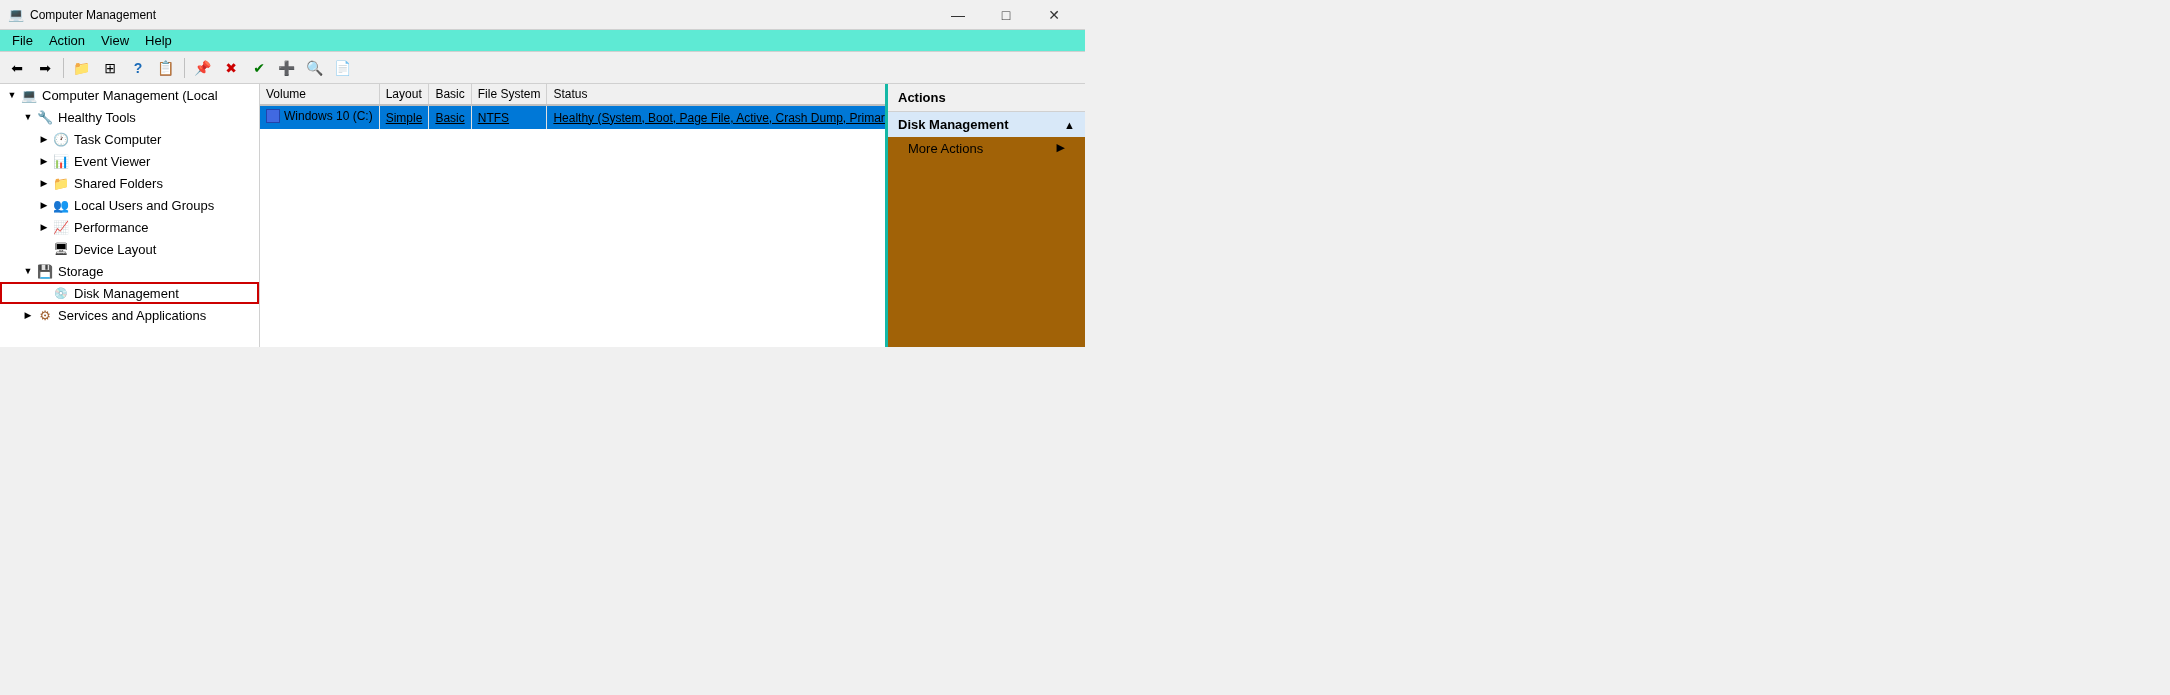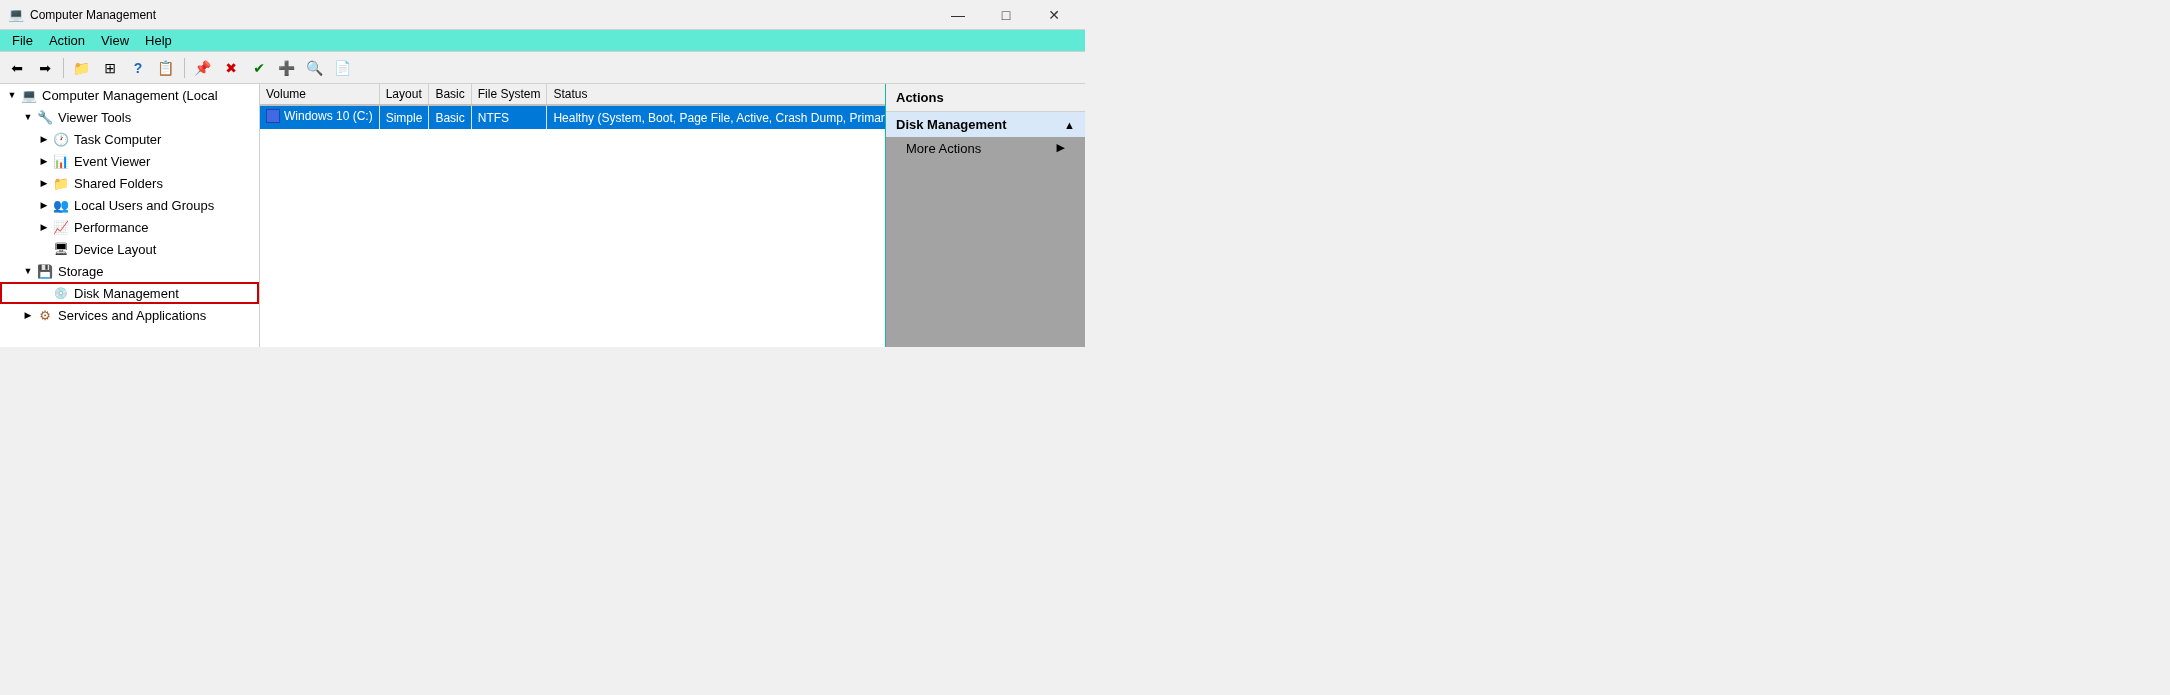--- a/index.html
+++ b/index.html
@@ -170,40 +170,41 @@
       cursor: pointer;
     }
     .data-table td {
       padding: 3px 6px;
       font-size: 12px;
       border-right: 1px solid #e0e0e0;
       white-space: nowrap;
     }
     .data-table tr.selected-row td {
       background: #0078d7;
-      color: #ffffff;
+      color: #000000;
+      text-decoration: underline;
     }
     .volume-icon {
       display: inline-flex;
       align-items: center;
       gap: 4px;
     }
     .volume-color-block {
       width: 14px;
       height: 14px;
       display: inline-block;
       vertical-align: middle;
     }
 
     
     .actions-panel {
       width: 200px;
       min-width: 200px;
-      background: #a3a3a3;
-      border-left: 1px solid #14b8a6;
+      background: #a16207;
+      border-left: 3px solid #14b8a6;
     }
     .actions-header {
       background: #f0f0f0;
       padding: 6px 10px;
       font-weight: bold;
       font-size: 13px;
       border-bottom: 1px solid #d0d0d0;
     }
     .actions-section-title {
       background: #d8e8f8;
@@ -285,21 +286,21 @@
 
     <div class="tree-item indent-1">
       <div class="tree-expand">▼</div>
       <div class="tree-icon icon-computer">💻</div>
       <span class="tree-label">Computer Management (Local</span>
     </div>
 
     <div class="tree-item indent-2">
       <div class="tree-expand">▼</div>
       <div class="tree-icon">🔧</div>
-      <span class="tree-label">Viewer Tools</span>
+      <span class="tree-label">Healthy Tools</span>
     </div>
 
     <div class="tree-item indent-3">
       <div class="tree-expand">▶</div>
       <div class="tree-icon icon-clock">🕐</div>
       <span class="tree-label">Task Computer</span>
     </div>
 
     <div class="tree-item indent-3">
       <div class="tree-expand">▶</div>

